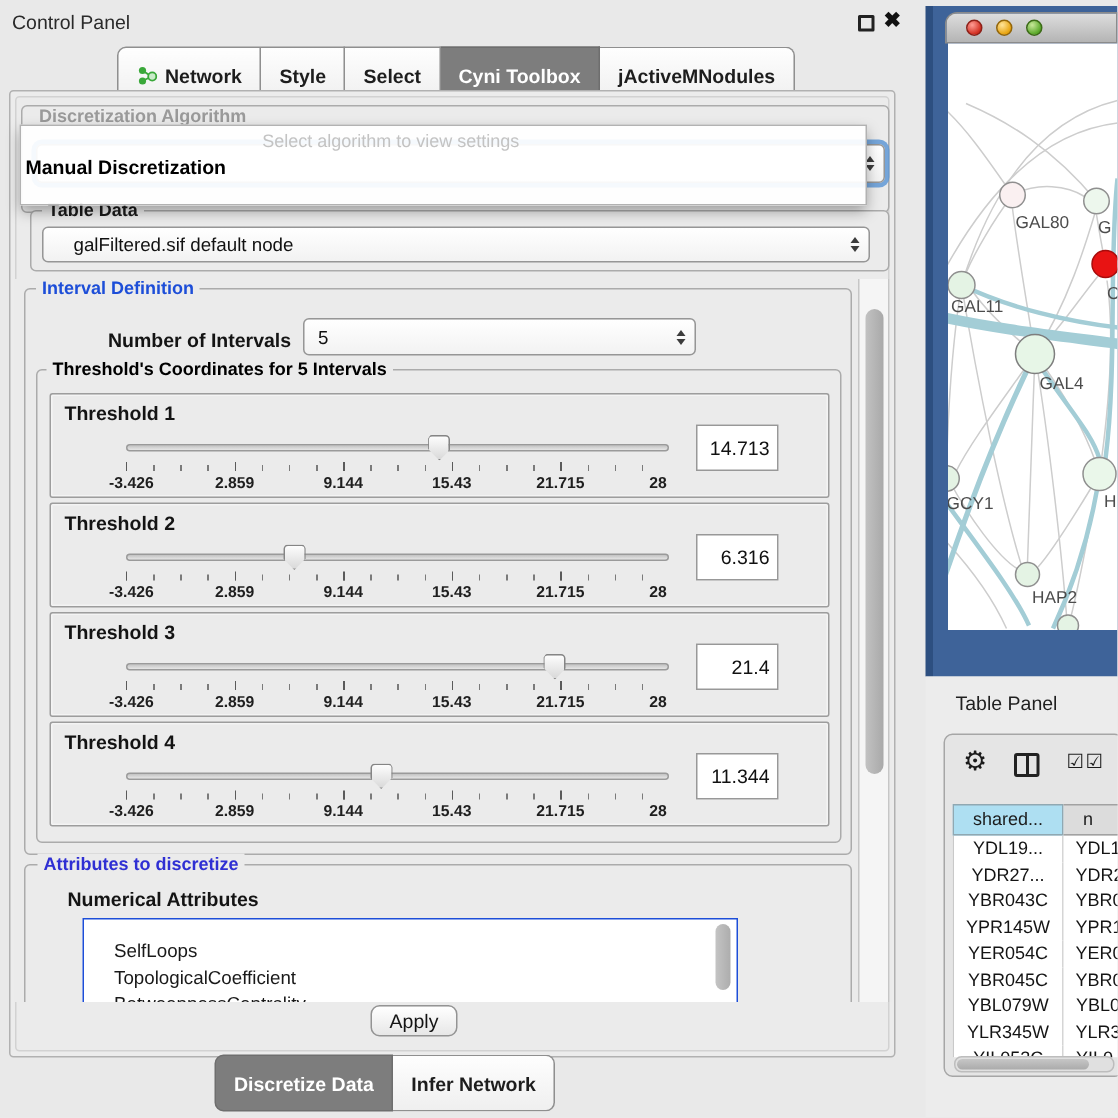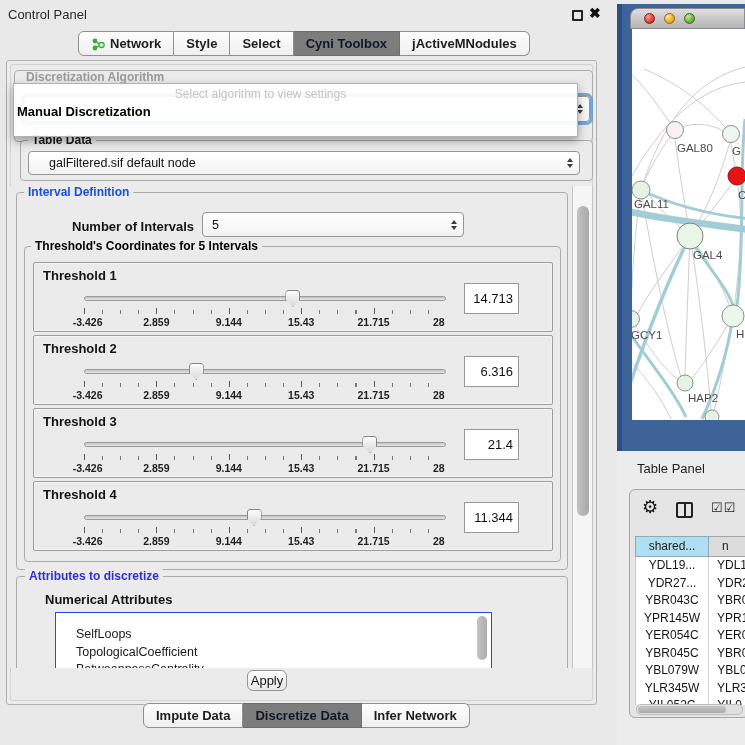--- a/index.html
+++ b/index.html
@@ -5,27 +5,27 @@
   * { margin:0; padding:0; box-sizing:border-box; }
   html,body { width:745px; height:745px; }
   body { font-family:"Liberation Sans", sans-serif; background:#e9e9e9; overflow:hidden; }
   #root { position:relative; width:745px; height:745px; background:#e9e9e9; }
 
   
   .cp-title { position:absolute; left:8px; top:7px; font-size:13px; color:#2a2a2a; }
   .float-ico { position:absolute; left:572px; top:10px; width:11px; height:11px; border:2px solid #222; border-radius:1px; }
   .close-ico { position:absolute; left:589px; top:5px; font-size:14px; font-weight:bold; color:#111; }
 
-  .seg-tabs { position:absolute; display:flex; height:25px; }
+  .seg-tabs { position:absolute; display:flex; height:38px; }
   .seg { background:linear-gradient(#fefefe,#efefef); border:1px solid #8f8f8f; border-left:none;
          padding:0 12px; font-size:13px; font-weight:bold; color:#1d1d1d;
          display:flex; align-items:center; gap:5px; white-space:nowrap; }
   .seg:first-child { border-left:1px solid #8f8f8f; border-radius:6px 0 0 6px; }
   .seg:last-child { border-radius:0 6px 6px 0; }
-  .seg.active { background:#7d7d7d; color:#0f172a; border-color:#6e6e6e; }
+  .seg.active { background:#7d7d7d; color:#ffffff; border-color:#6e6e6e; }
 
   .panel-outer { position:absolute; left:6px; top:60px; width:591px; height:645px;
                  background:#ececec; border:1px solid #b1b1b1; border-radius:3px; }
   .panel-inner { position:absolute; left:10px; top:64px; width:583px; height:637px;
                  background:#ebebeb; border:1px solid #d2d2d2; border-radius:3px; }
 
   .group { position:absolute; border:1px solid #ababab; border-radius:4px; }
   .gtitle { position:absolute; font-size:12px; font-weight:bold; background:#ebebeb; padding:0 4px; white-space:nowrap; z-index:3; }
 
   .combo { position:absolute; background:linear-gradient(#ffffff,#f2f2f2); border:1px solid #969696;
@@ -72,21 +72,21 @@
   .valbox { position:absolute; left:430px; top:20px; width:55px; height:31px; background:#fff;
             border:1px solid #989898; font-size:13px; color:#111; text-align:right;
             padding:7px 5px 0 0; }
 
   
   .attr-list { position:absolute; left:46px; top:426px; width:437px; height:70px; background:#fff;
                border:1px solid #1d4ed8; font-size:12.5px; color:#191919; padding:13px 0 0 20px; line-height:17.5px; }
   .list-scroll { position:absolute; right:4px; top:3px; width:10px; height:44px;
                  background:linear-gradient(90deg,#c4c4c4,#adadad); border-radius:5px; }
 
-  .apply-btn { position:absolute; left:247px; top:670px; width:40px; height:21px;
+  .apply-btn { position:absolute; left:247px; top:670px; width:58px; height:21px;
                background:linear-gradient(#ffffff,#e7e7e7); border:1px solid #949494; border-radius:6px;
                font-size:13px; color:#141414; text-align:center; line-height:19px; z-index:5; }
 
   
   .desktop { position:absolute; left:617px; top:4px; width:128px; height:447px;
              background:linear-gradient(90deg,#2d4f80 0 5px,#3e6399 5px); }
   .mac-titlebar { position:absolute; left:630px; top:8px; width:115px; height:21px;
                   background:linear-gradient(#dedede,#b4b4b4); border:1px solid #8b8b8b;
                   border-radius:8px 0 0 0; }
   .light { position:absolute; top:4px; width:11px; height:11px; border-radius:50%; }
@@ -287,23 +287,20 @@
     </div>
 
     <div class="vscroll">
       <div class="vthumb"></div>
     </div>
   </div>
 
   <div class="apply-btn">Apply</div>
 
   <div class="seg-tabs" style="left:143px; top:703px; z-index:6;">
-    <div class="seg">
-        <span>Impute Data</span>
-      </div>
     <div class="seg active">
         <span>Discretize Data</span>
       </div>
     <div class="seg">
         <span>Infer Network</span>
       </div>
   </div>
 
   <div class="desktop"></div>
   <div class="mac-titlebar">

